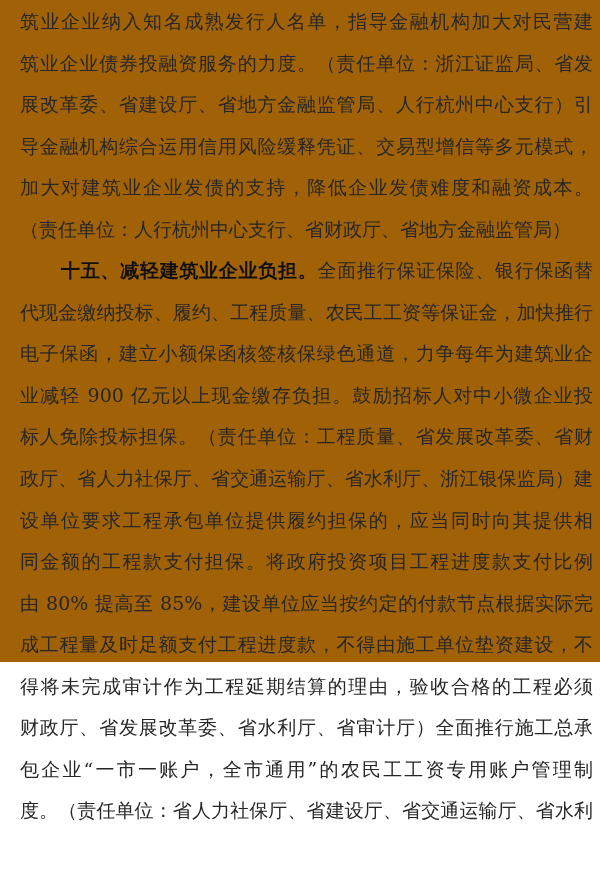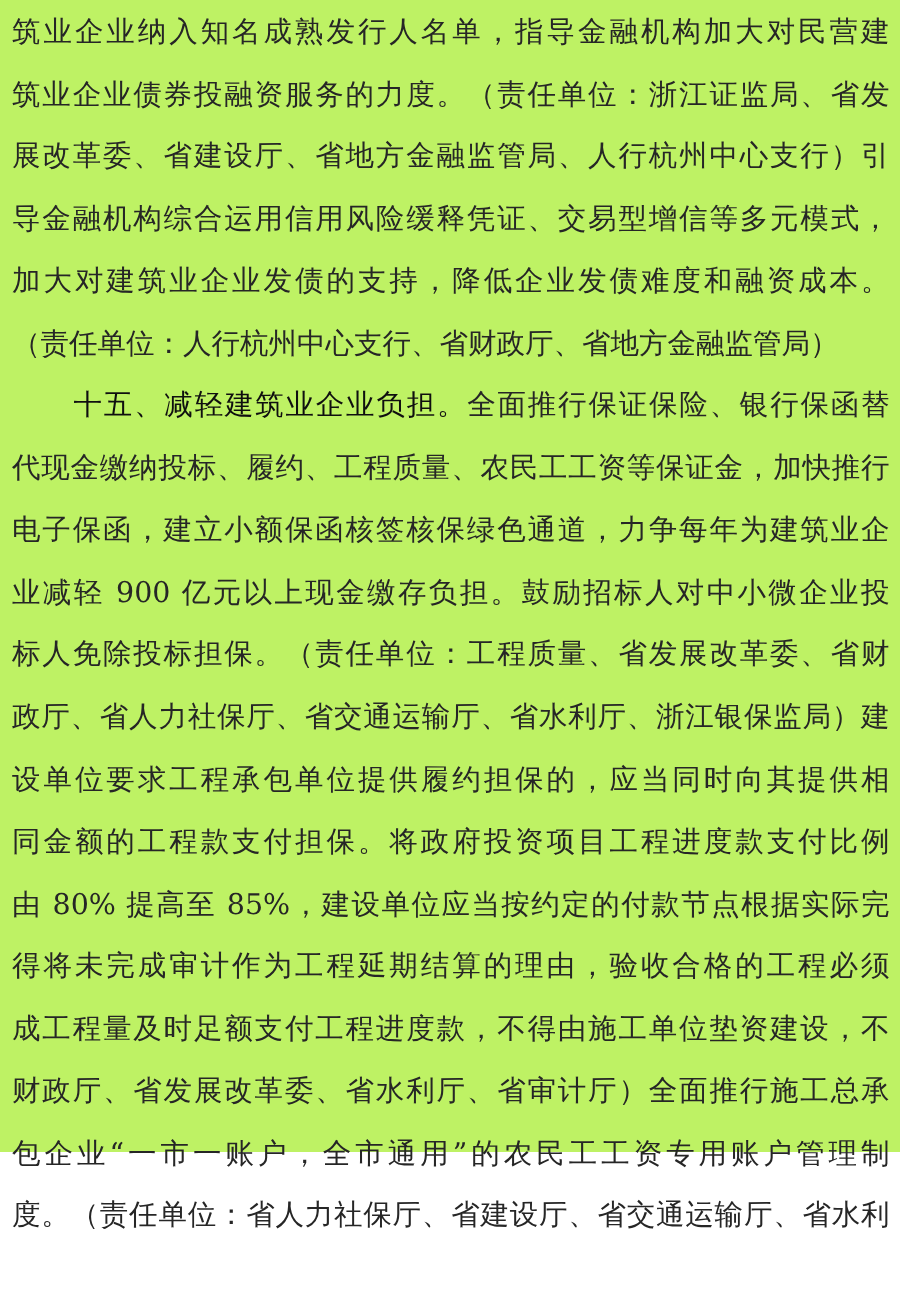--- a/index.html
+++ b/index.html
@@ -8,23 +8,23 @@
   }
   body {
     width: 600px;
     height: 875px;
     background: #ffffff;
     overflow: hidden;
   }
   .page {
     box-sizing: border-box;
     width: 600px;
-    height: 768px;
-    background: #bef264;
-    padding: 1px 7px 0 8px;
+    height: 662px;
+    background: #a16207;
+    padding: 1px 7px 0 20px;
   }
   .line {
     font-family: "DejaVu Serif", "Liberation Serif", serif;
     font-size: 19px;
     color: #262626;
     line-height: 41.55px;
     height: 41.55px;
     overflow: hidden;
     text-align: justify;
     text-align-last: justify;
@@ -32,21 +32,21 @@
     white-space: normal;
   }
   .line.para-end {
     text-align-last: left;
   }
   .line.indent {
     text-indent: 41px;
   }
   .heading {
     font-family: "Liberation Sans", "DejaVu Sans", sans-serif;
-    font-weight: 400;
+    font-weight: 700;
     color: #0f0f0f;
   }
 </style>
 </head>
 <body>
 
 <div class="page">
   <div class="line">筑业企业纳入知名成熟发行人名单，指导金融机构加大对民营建</div>
   <div class="line">筑业企业债券投融资服务的力度。（责任单位：浙江证监局、省发</div>
   <div class="line">展改革委、省建设厅、省地方金融监管局、人行杭州中心支行）引</div>
@@ -55,18 +55,18 @@
   <div class="line para-end">（责任单位：人行杭州中心支行、省财政厅、省地方金融监管局）</div>
   <div class="line indent"><span class="heading">十五、减轻建筑业企业负担。</span><span>全面推行保证保险、银行保函替</span></div>
   <div class="line">代现金缴纳投标、履约、工程质量、农民工工资等保证金，加快推行</div>
   <div class="line">电子保函，建立小额保函核签核保绿色通道，力争每年为建筑业企</div>
   <div class="line">业减轻 900 亿元以上现金缴存负担。鼓励招标人对中小微企业投</div>
   <div class="line">标人免除投标担保。（责任单位：工程质量、省发展改革委、省财</div>
   <div class="line">政厅、省人力社保厅、省交通运输厅、省水利厅、浙江银保监局）建</div>
   <div class="line">设单位要求工程承包单位提供履约担保的，应当同时向其提供相</div>
   <div class="line">同金额的工程款支付担保。将政府投资项目工程进度款支付比例</div>
   <div class="line">由 80% 提高至 85%，建设单位应当按约定的付款节点根据实际完</div>
+  <div class="line">成工程量及时足额支付工程进度款，不得由施工单位垫资建设，不</div>
   <div class="line">得将未完成审计作为工程延期结算的理由，验收合格的工程必须</div>
-  <div class="line">成工程量及时足额支付工程进度款，不得由施工单位垫资建设，不</div>
   <div class="line">财政厅、省发展改革委、省水利厅、省审计厅）全面推行施工总承</div>
   <div class="line">包企业“一市一账户，全市通用”的农民工工资专用账户管理制</div>
   <div class="line">度。（责任单位：省人力社保厅、省建设厅、省交通运输厅、省水利</div>
 </div>
 
 </body></html>

